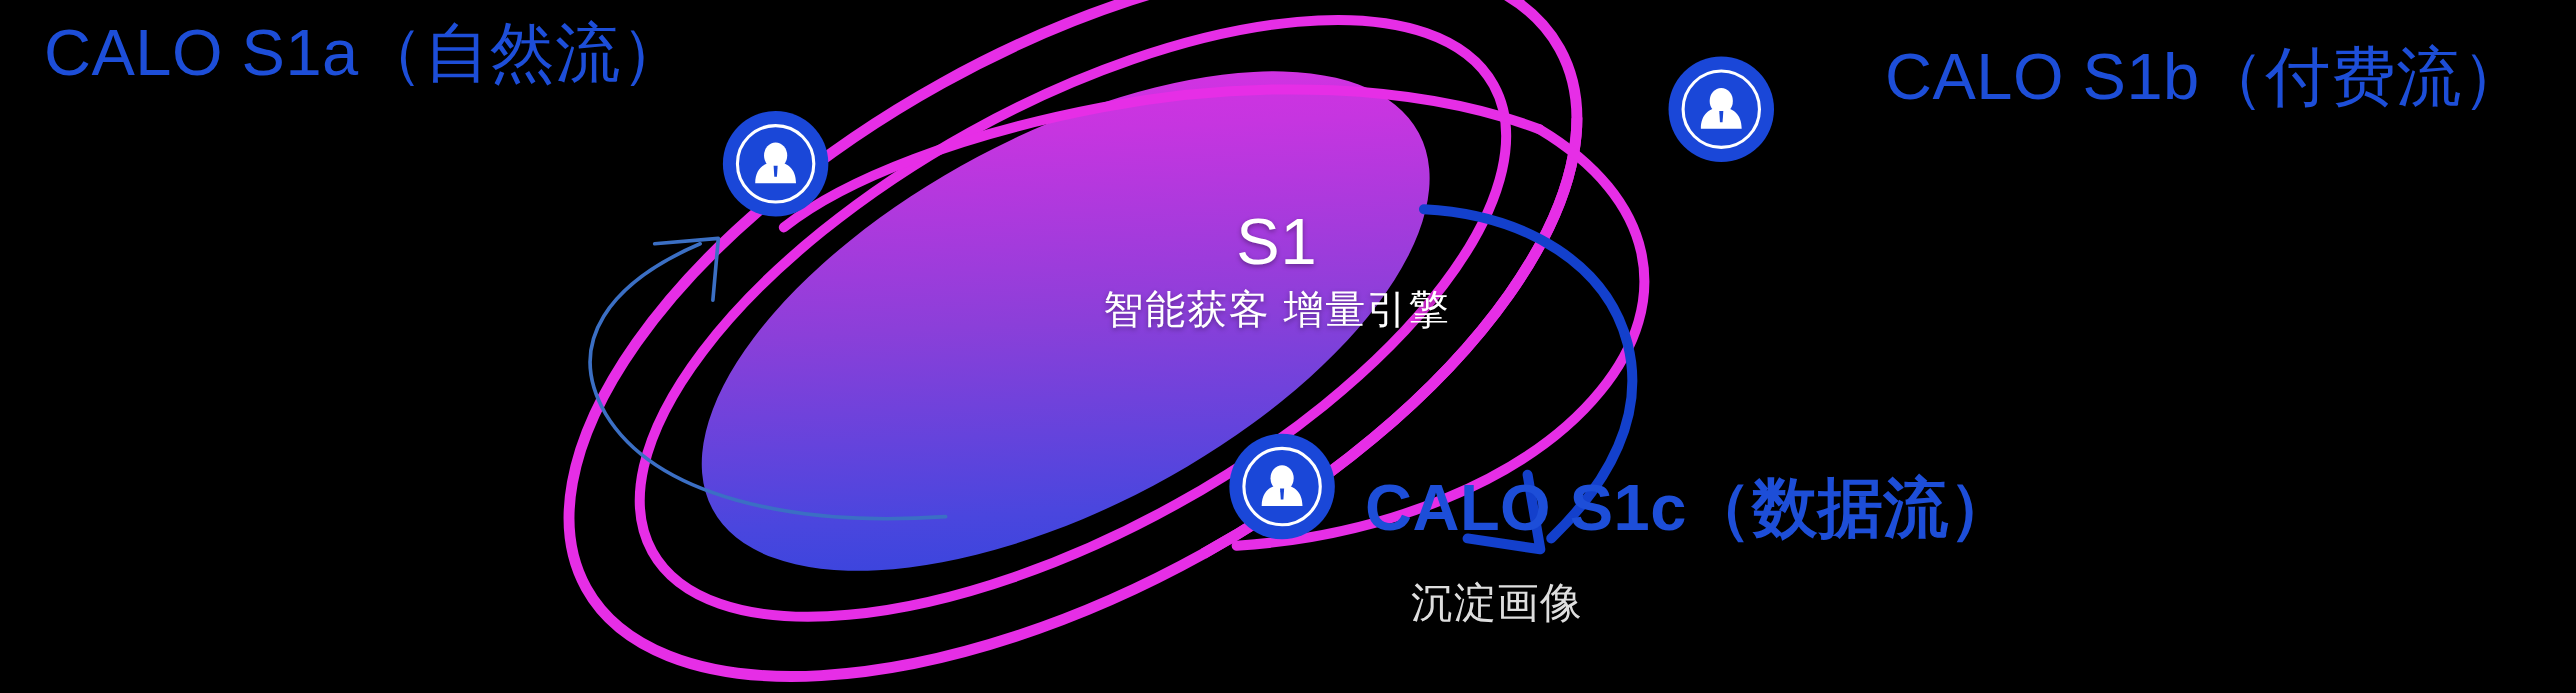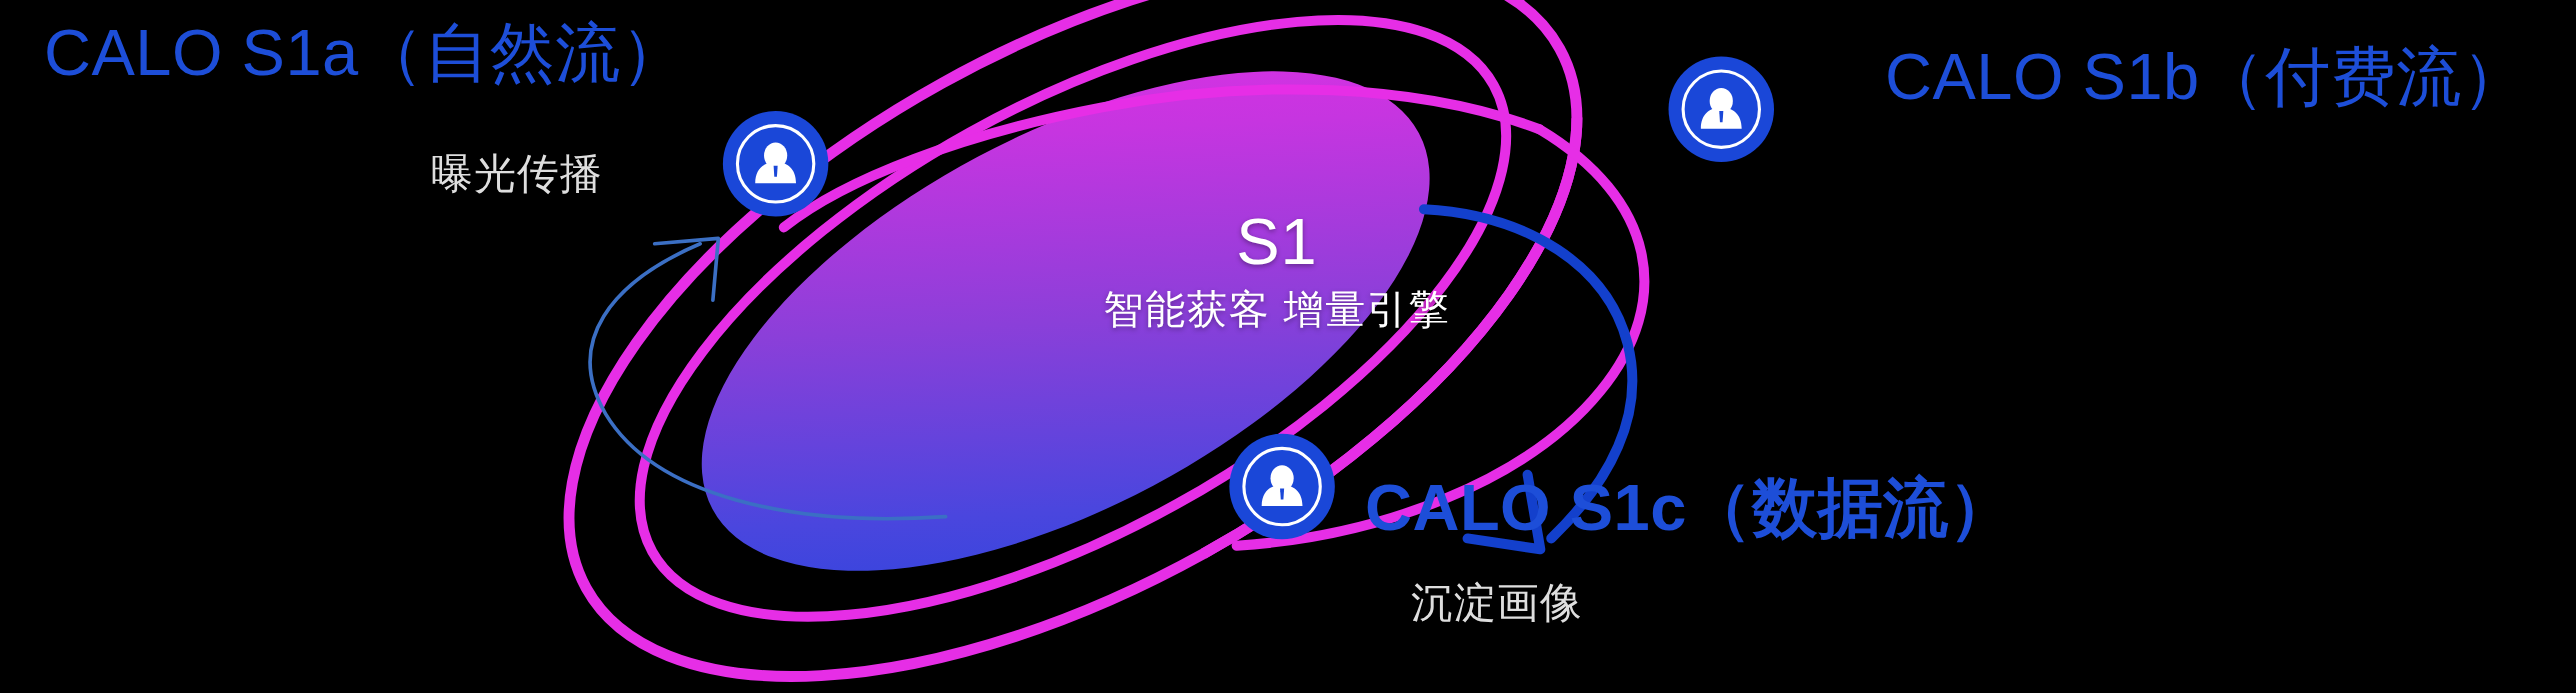--- a/index.html
+++ b/index.html
@@ -159,21 +159,20 @@
       <g transform="scale(1.02)">
         <use href="#avatarGlyph"></use>
       </g>
     </g>
   </svg>
 
   <div class="core-text" id="core-title">S1</div>
   <div class="core-text" id="core-subtitle">智能获客  增量引擎</div>
 
   <div class="lbl lbl-primary" id="label-s1a">CALO S1a（自然流）</div>
-  <div class="lbl lbl-secondary" id="sublabel-s1a">曝光传播</div>
 
   <div class="lbl lbl-primary" id="label-s1b">CALO S1b（付费流）</div>
 
   <div class="lbl lbl-primary" id="label-s1c">CALO S1c（数据流）</div>
   <div class="lbl lbl-secondary" id="sublabel-s1c">沉淀画像</div>
 
 </div>
 
 
 </body></html>

